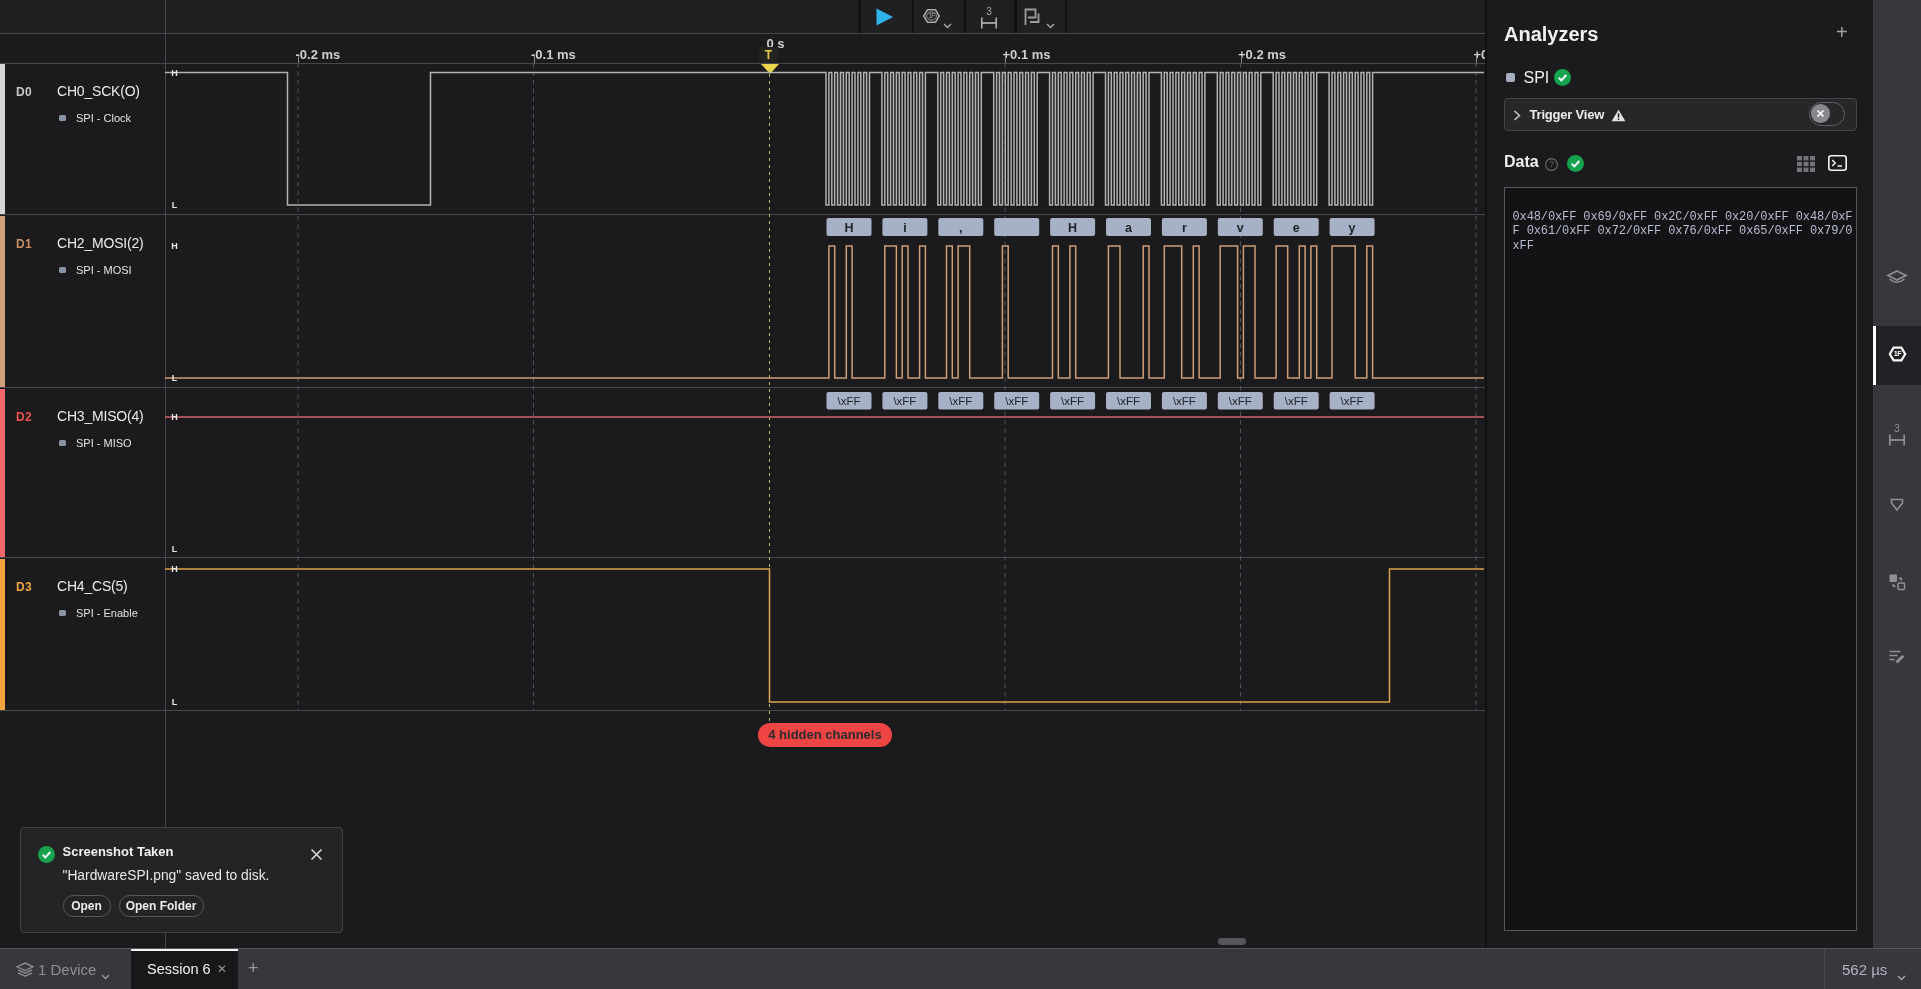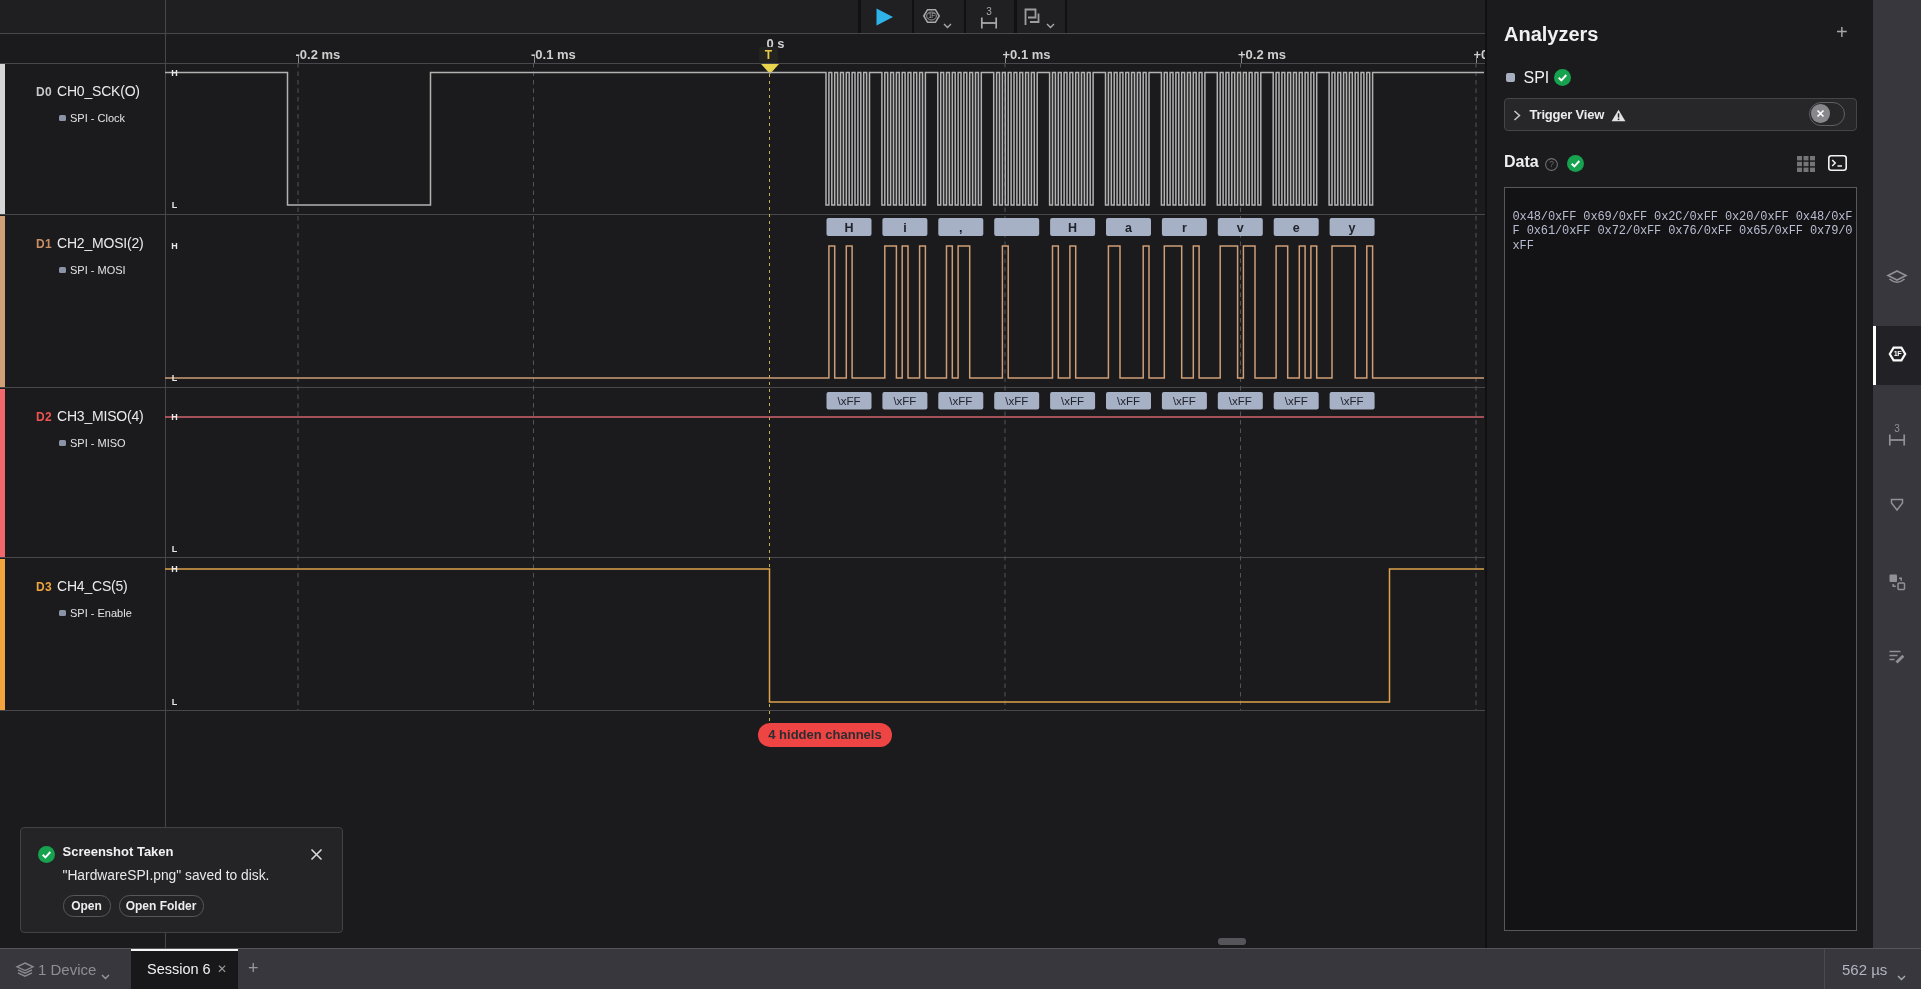--- a/index.html
+++ b/index.html
@@ -8,24 +8,24 @@
 .abs { position:absolute; }
 .toolbar { position:absolute; left:0; top:0; width:1485px; height:33px; background:#1f1f22; }
 .tbtn { position:absolute; top:0; height:33px; background:#202023; }
 .tsep { position:absolute; top:0; width:2.5px; height:33px; background:#111113; }
 .hsep { position:absolute; left:0; width:1485px; height:1.2px; background:#47474c; }
 .vmain { position:absolute; left:165px; top:0; width:1px; height:948px; background:#46464b; }
 .tlab { position:absolute; top:47px; font-size:13px; font-weight:bold; color:#cfcfcf; white-space:nowrap; }
 .tick { position:absolute; top:56px; width:1px; height:7px; background:#8a8a8a; }
 .wave { position:absolute; left:165px; top:63px; }
 .strip { position:absolute; left:0; width:4.5px; }
-.dn { position:absolute; left:36px; font-size:12px; font-weight:bold; letter-spacing:0.3px;text-align:center; }
+.dn { position:absolute; left:16px; font-size:12px; font-weight:bold; letter-spacing:0.3px;text-align:center; }
 .chname { position:absolute; left:57px; font-size:14px; letter-spacing:-0.2px; color:#ebebed; }
 .chbullet { position:absolute; left:59px; width:6.5px; height:6.5px; border-radius:1.5px; background:#8b93a6; }
-.chsub { position:absolute; left:70px; font-size:11px; color:#e3e3e5; }
+.chsub { position:absolute; left:76px; font-size:11px; color:#e3e3e5; }
 .hl { position:absolute; left:170px; width:9px; text-align:center; font-size:9px; font-weight:bold; color:#e8e8e8; }
 .pill { position:absolute; left:758px; top:722.5px; width:134px; height:24.5px; border-radius:13px;
   background:#ef4444; color:#2c2c2e; font-size:13px; font-weight:bold; text-align:center; line-height:24.5px; }
 .toast { position:absolute; left:20px; top:827px; width:323px; height:106px; background:#242427;
   border:1px solid #424246; border-radius:4px; }
 .rpanel { position:absolute; left:1485px; top:0; width:388px; height:948px; background:#1b1b1d;
   border-left:2px solid #101012; }
 .sidebar { position:absolute; left:1873px; top:0; width:48px; height:948px; background:#37373d; }
 .sb-ic { position:absolute; left:0; width:48px; text-align:center; }
 .sb-active { position:absolute; left:0; width:48px; height:59px; background:#222226; }

